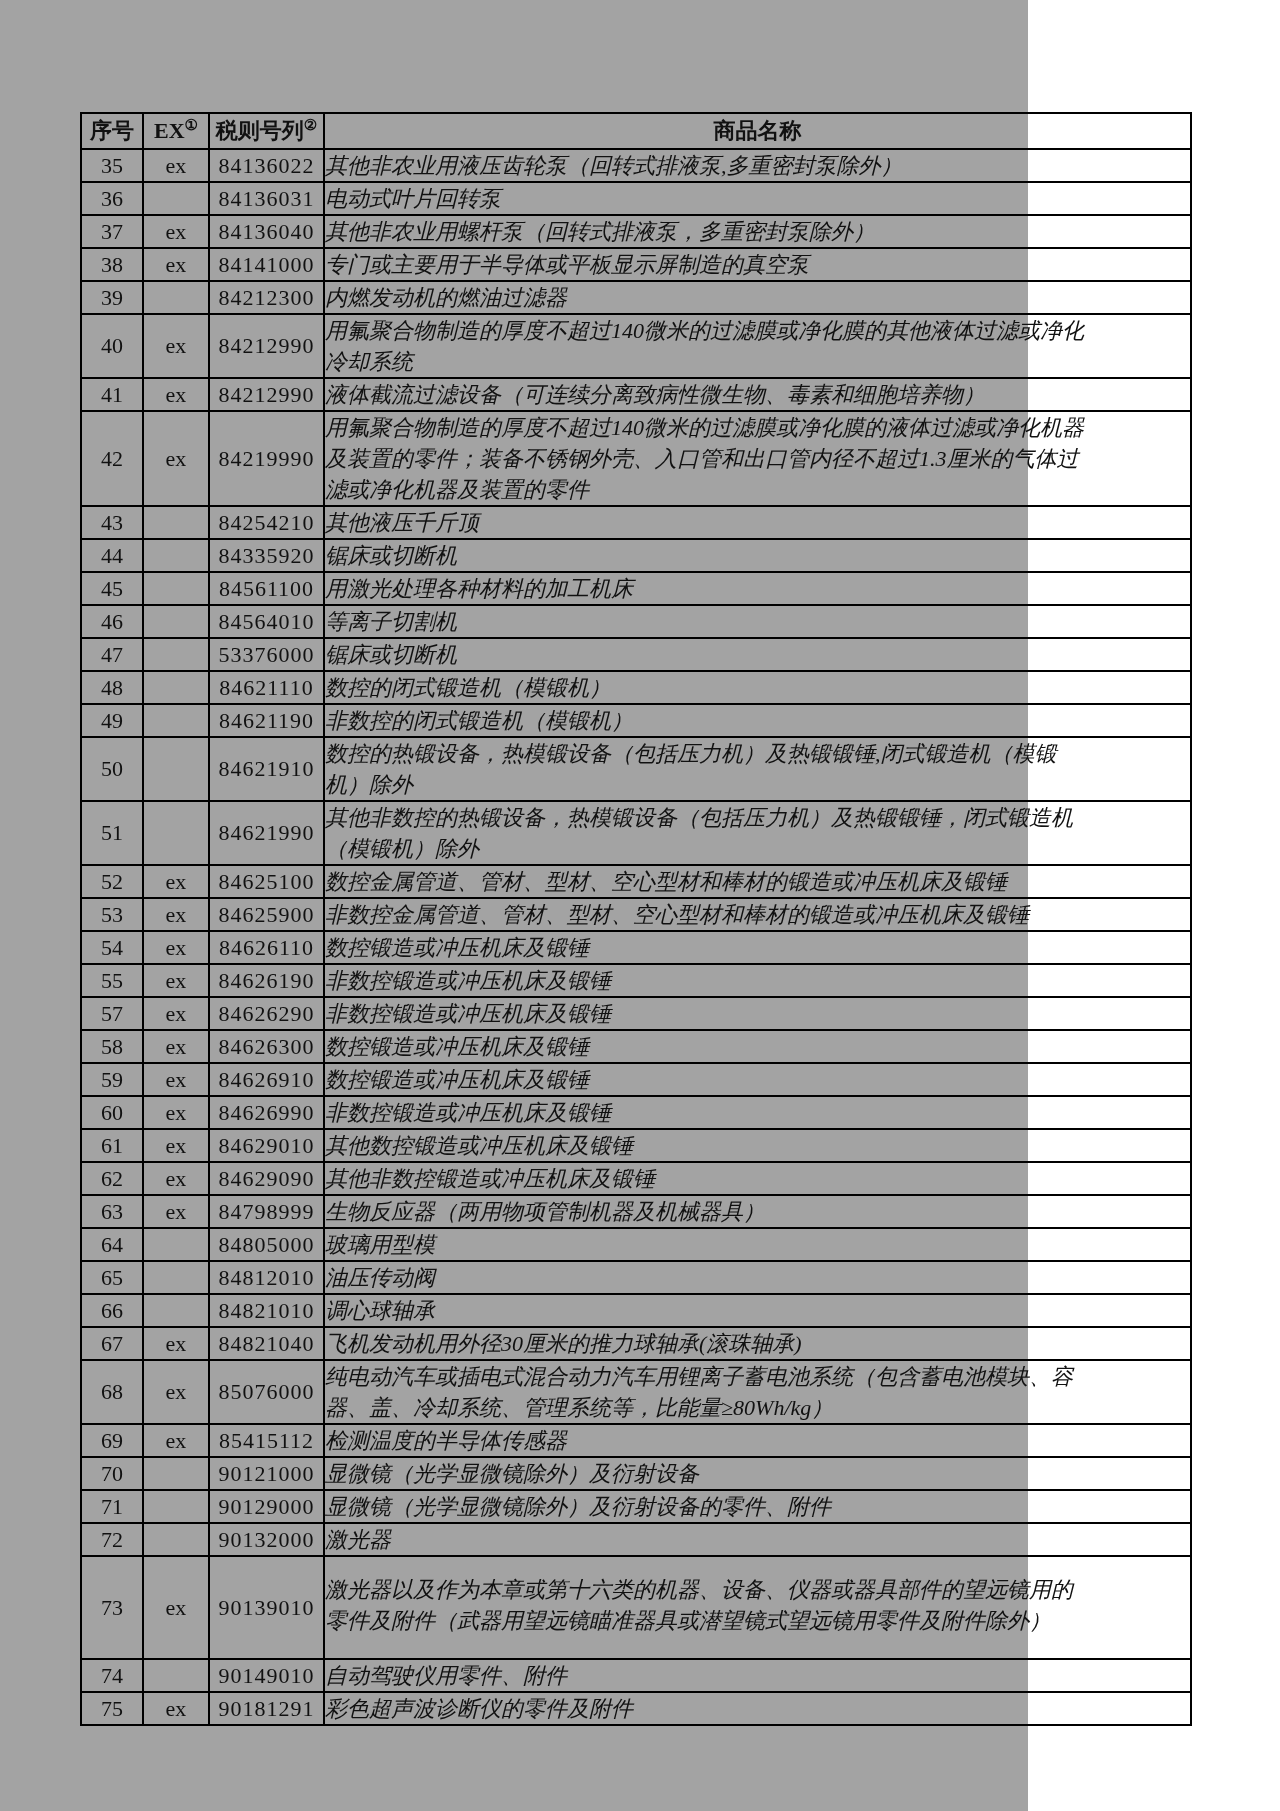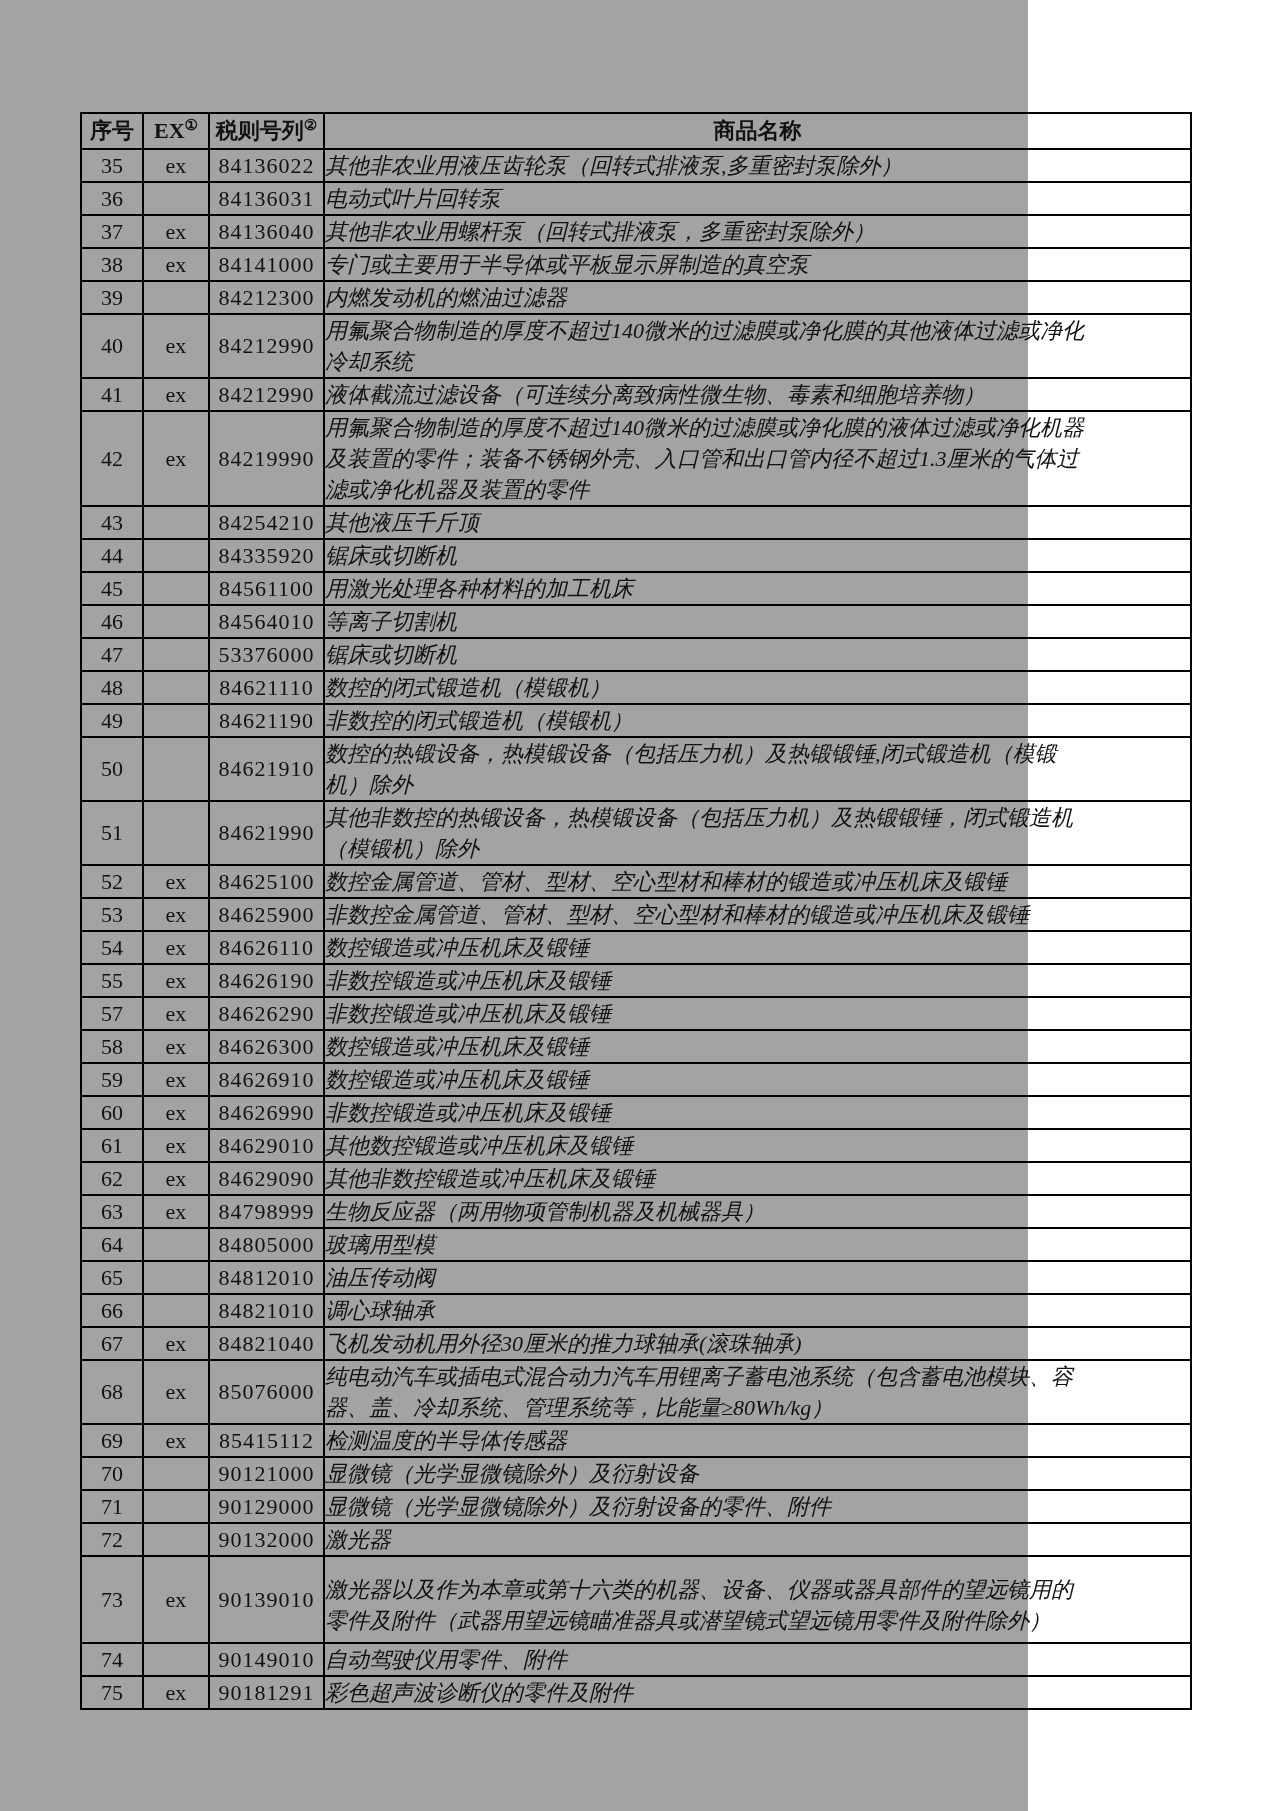--- a/index.html
+++ b/index.html
@@ -52,21 +52,21 @@
     text-align: left;
     padding: 1px 8px;
   }
   td.c-name .line {
     line-height: 31px;
     white-space: nowrap;
     font-style: italic;
   }
   td.c-name.tall {
     padding-top: 17px;
-    padding-bottom: 6px;
+    padding-bottom: 22px;
     margin-top: 8px;
   }
 </style>
 </head>
 <body>
 
 <div class="sheet">
   <table class="tariff">
     <colgroup>
       <col style="width:62px">

